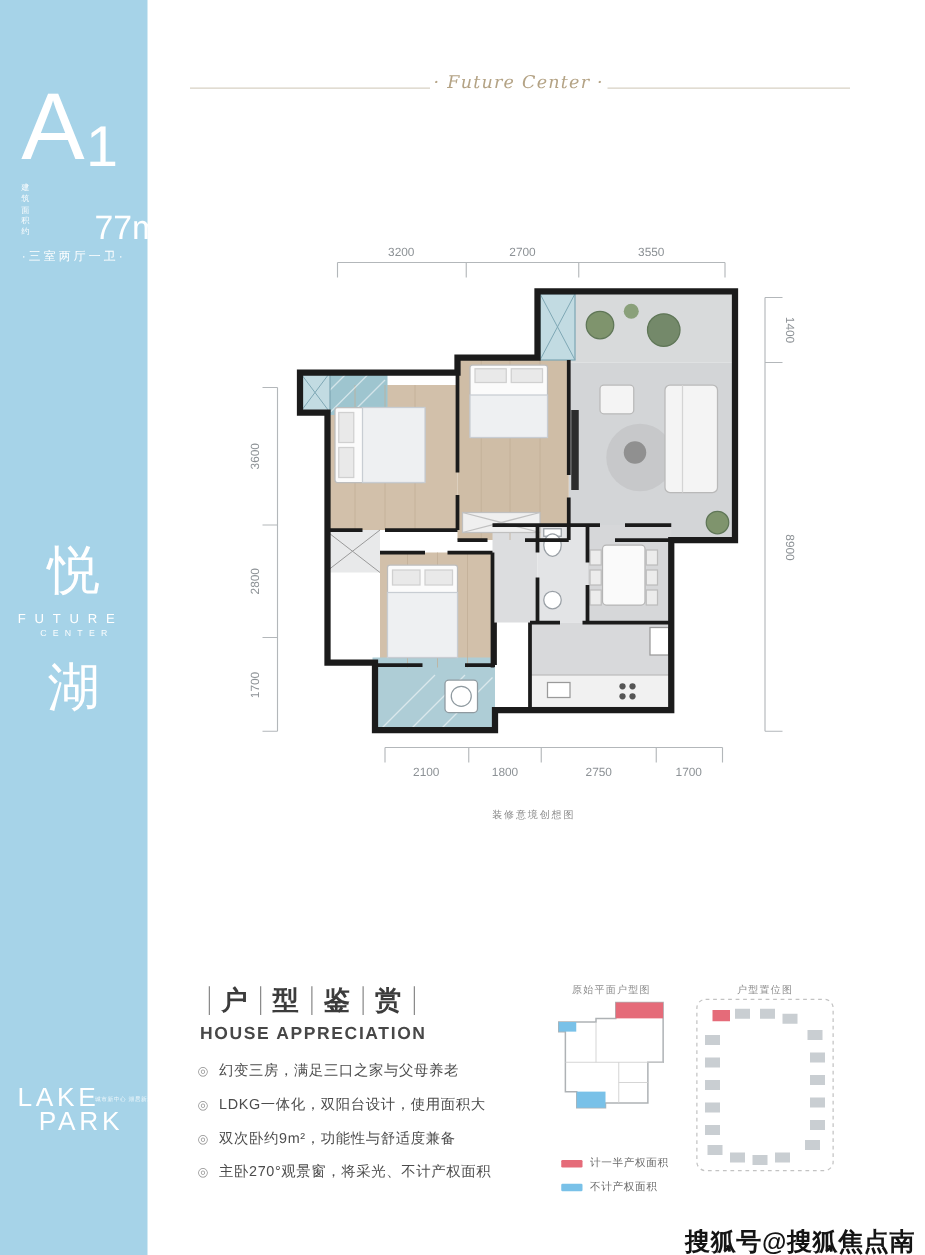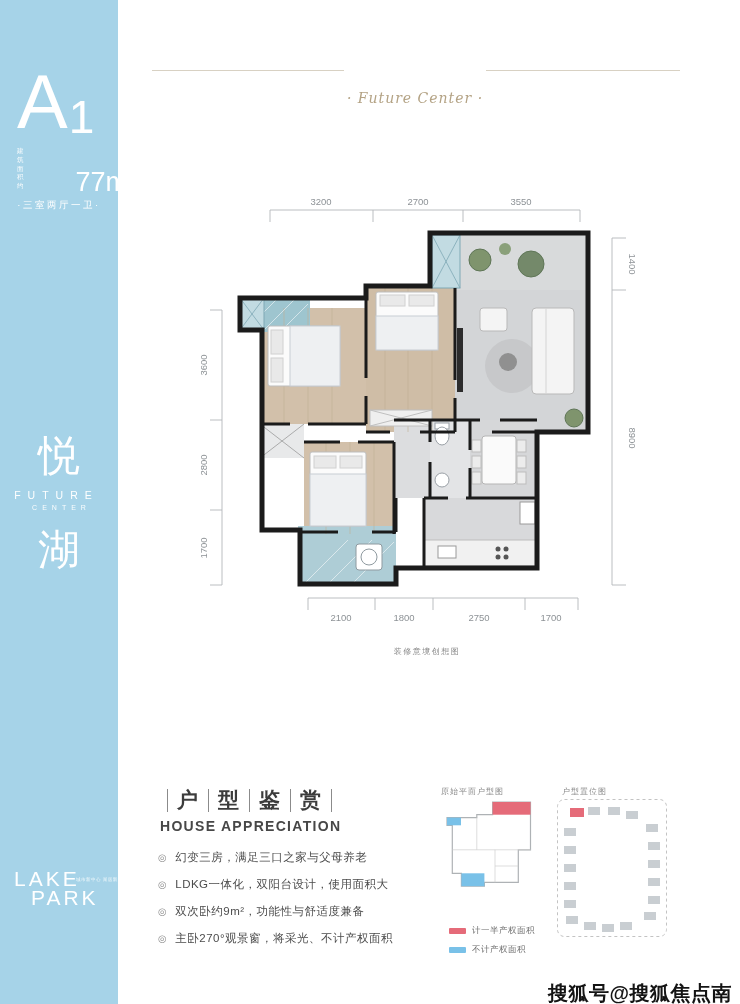--- a/index.html
+++ b/index.html
@@ -26,40 +26,40 @@
   .logo{position:absolute;left:14px;top:868px;font-weight:300;line-height:1;}
   .logo-line1{font-size:21px;letter-spacing:3px;}
   .logo-line2{font-size:21px;letter-spacing:3px;margin-left:17px;margin-top:-2px;}
   .logo-tagline{position:absolute;left:62px;top:10px;width:52px;font-size:4.5px;
                 letter-spacing:.5px;opacity:.85;white-space:nowrap;}
 
   
   .header-rule{position:absolute;top:70px;height:1px;background:#d8d1c3;}
   .header-script{position:absolute;left:340px;top:58px;width:150px;text-align:center;
                  font-family:"DejaVu Serif","Liberation Serif",serif;font-style:italic;
-                 font-size:14px;color:#b4a385;letter-spacing:1px;margin-top:32px;}
+                 font-size:14px;color:#b4a385;letter-spacing:1px;}
 
   
   #plan-svg{position:absolute;left:180px;top:180px;}
   .caption{position:absolute;left:192px;top:646px;width:470px;text-align:center;
            font-size:8px;color:#8a8a8a;letter-spacing:1.5px;}
 
   
   .appr-title{position:absolute;left:158px;top:786px;display:flex;align-items:center;
               color:#3c3c3c;font-size:21px;font-weight:600;letter-spacing:1px;}
   .appr-bar{width:1px;height:23px;background:#8b8b8b;margin:0 9px;}
   .appr-sub{position:absolute;left:160px;top:818px;font-size:14px;font-weight:600;
             letter-spacing:1.3px;color:#474747;}
   .bullets{position:absolute;left:158px;top:851px;margin:0;padding:0;list-style:none;}
   .bullets li{display:flex;align-items:flex-start;margin-bottom:14.5px;
               font-size:11.5px;color:#4c4c4c;letter-spacing:.5px;line-height:1.1;}
   .bullet-icon{color:#8f8f8f;font-size:10px;margin-right:8px;margin-top:1px;}
 
   
-  .diag-label{position:absolute;top:786px;font-size:8px;color:#8a8a8a;
+  .diag-label{position:absolute;top:786px;text-align:center;font-size:8px;color:#8a8a8a;
               letter-spacing:1px;}
   #diag-left-label{left:441px;width:96px;}
   #diag-right-label{left:562px;width:100px;}
   #mini-svg{position:absolute;left:445px;top:800px;}
   #site-svg{position:absolute;left:556px;top:798px;}
   .legend{position:absolute;left:449px;top:925px;}
   .legend-row{display:flex;align-items:center;margin-bottom:7px;}
   .legend-swatch{width:17px;height:6px;border-radius:1px;margin-right:6px;}
   .swatch-red{background:#e56b79;}
   .swatch-blue{background:#79c1e8;}

